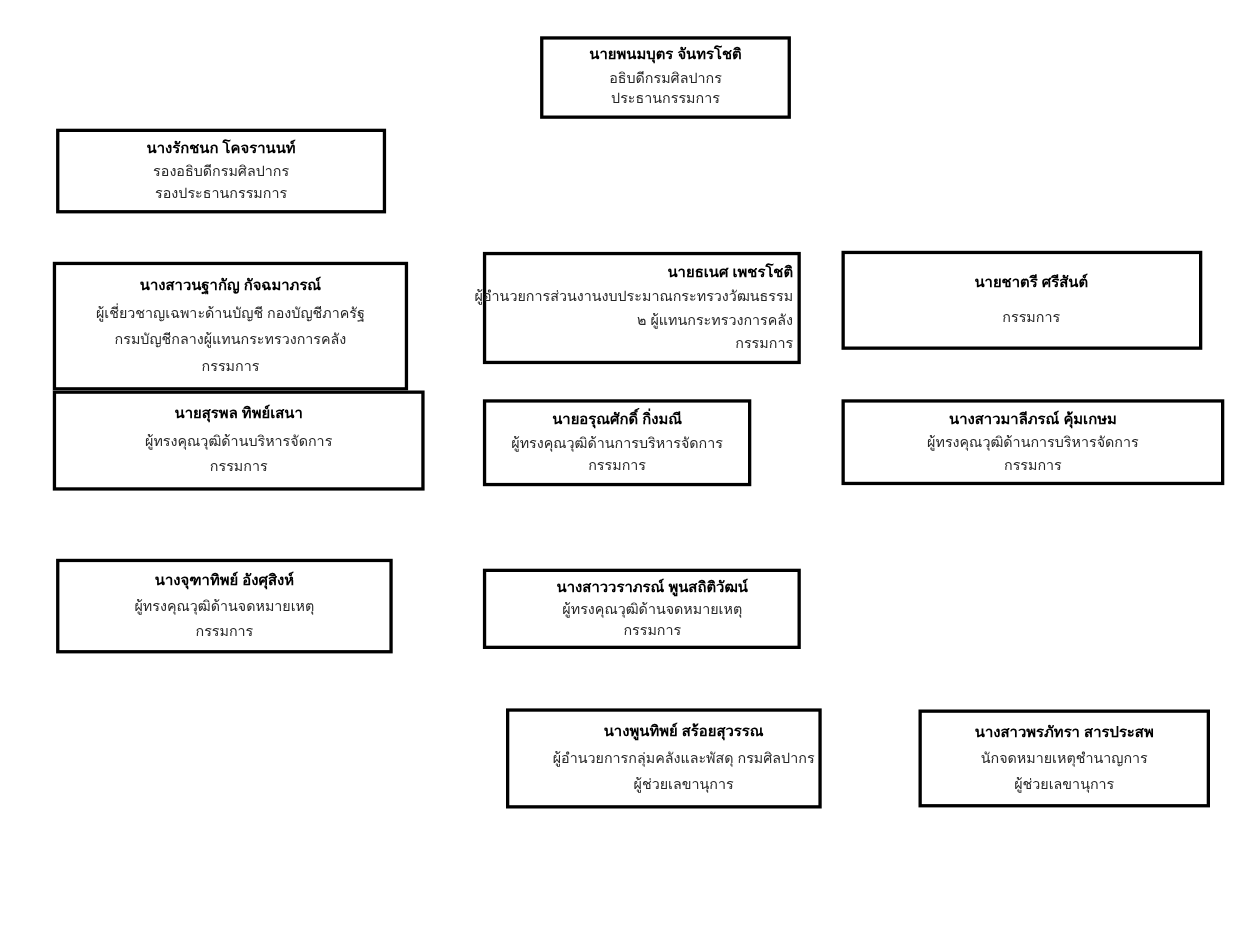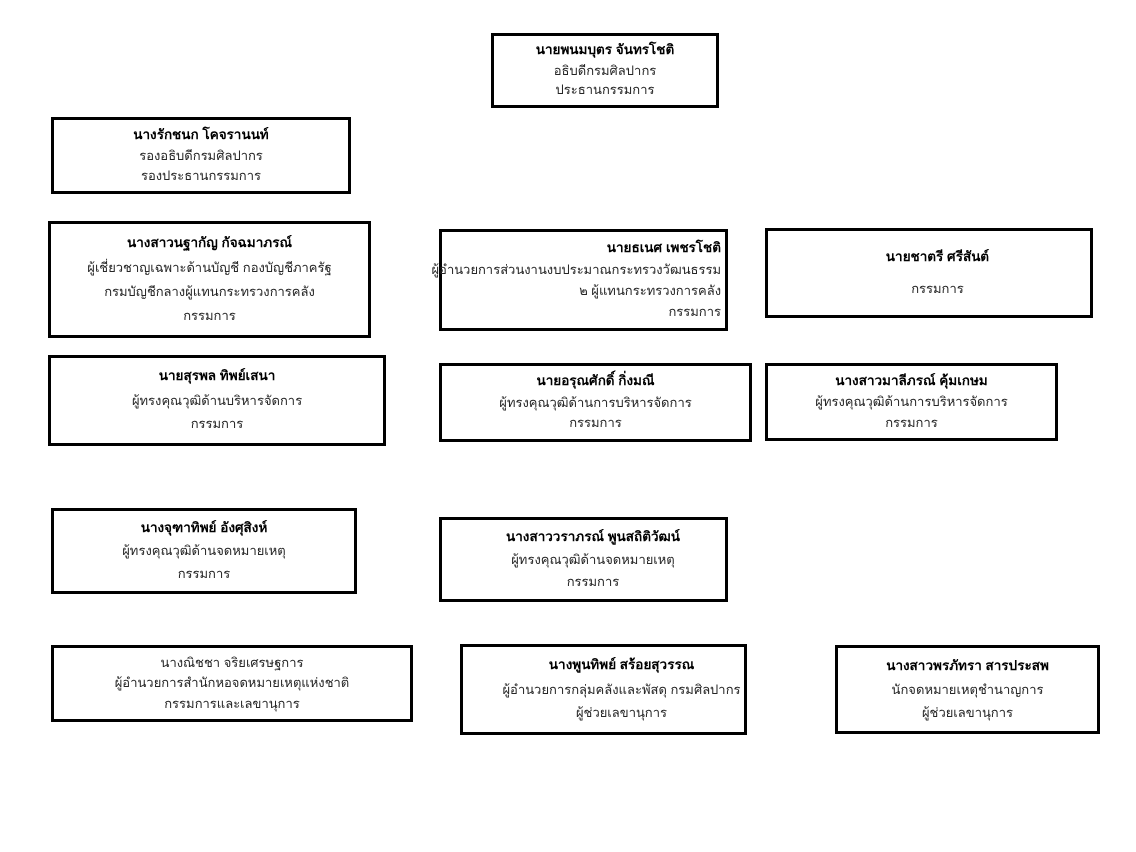--- a/index.html
+++ b/index.html
@@ -42,28 +42,28 @@
     font-size: 13.5px;
   }
   .box.plain-name .name {
     font-weight: normal;
     color: #262626;
     font-size: 13px;
   }
   
   #b0  { left: 491px; top: 33px;  width: 228px; height: 75px; }
   #b1  { left: 51px;  top: 117px; width: 300px; height: 77px; }
-  #b2  { left: 48px;  top: 221px; width: 323px; height: 117px; }
+  #b2  { left: 48px;  top: 238px; width: 323px; height: 117px; }
   #b3  { left: 439px; top: 229px; width: 289px; height: 102px; align-items: flex-end; }
   #b4  { left: 765px; top: 228px; width: 328px; height: 90px; padding-left: 21px; }
   #b5  { left: 48px;  top: 355px; width: 338px; height: 91px; }
-  #b6  { left: 439px; top: 363px; width: 313px; height: 79px; }
-  #b7  { left: 765px; top: 363px; width: 293px; height: 78px; }
+  #b6  { left: 439px; top: 363px; width: 244px; height: 79px; }
+  #b7  { left: 765px; top: 363px; width: 348px; height: 78px; }
   #b8  { left: 51px;  top: 508px; width: 306px; height: 86px; }
-  #b9  { left: 439px; top: 517px; width: 289px; height: 85px; padding-left: 23px; }
+  #b9  { left: 439px; top: 517px; width: 289px; height: 73px; padding-left: 23px; }
   #b10 { left: 51px;  top: 645px; width: 362px; height: 77px; }
   #b11 { left: 460px; top: 644px; width: 287px; height: 91px; padding-left: 40px; }
   #b12 { left: 835px; top: 645px; width: 265px; height: 89px; }
 </style>
 </head>
 <body>
 
 <div class="org-chart">
 
   <div class="box" id="b1">
@@ -120,25 +120,20 @@
     <div class="line">ผู้ทรงคุณวุฒิด้านจดหมายเหตุ</div>
     <div class="line">กรรมการ</div>
   </div>
 
   <div class="box" id="b9">
     <div class="line name">นางสาววราภรณ์ พูนสถิติวัฒน์</div>
     <div class="line">ผู้ทรงคุณวุฒิด้านจดหมายเหตุ</div>
     <div class="line">กรรมการ</div>
   </div>
 
-  <div class="box plain-name" id="b10">
-    <div class="line name">นางณิชชา จริยเศรษฐการ</div>
-    <div class="line">ผู้อำนวยการสำนักหอจดหมายเหตุแห่งชาติ</div>
-    <div class="line">กรรมการและเลขานุการ</div>
-  </div>
 
   <div class="box" id="b11">
     <div class="line name">นางพูนทิพย์  สร้อยสุวรรณ</div>
     <div class="line">ผู้อำนวยการกลุ่มคลังและพัสดุ กรมศิลปากร</div>
     <div class="line">ผู้ช่วยเลขานุการ</div>
   </div>
 
   <div class="box" id="b12">
     <div class="line name">นางสาวพรภัทรา  สารประสพ</div>
     <div class="line">นักจดหมายเหตุชำนาญการ</div>

